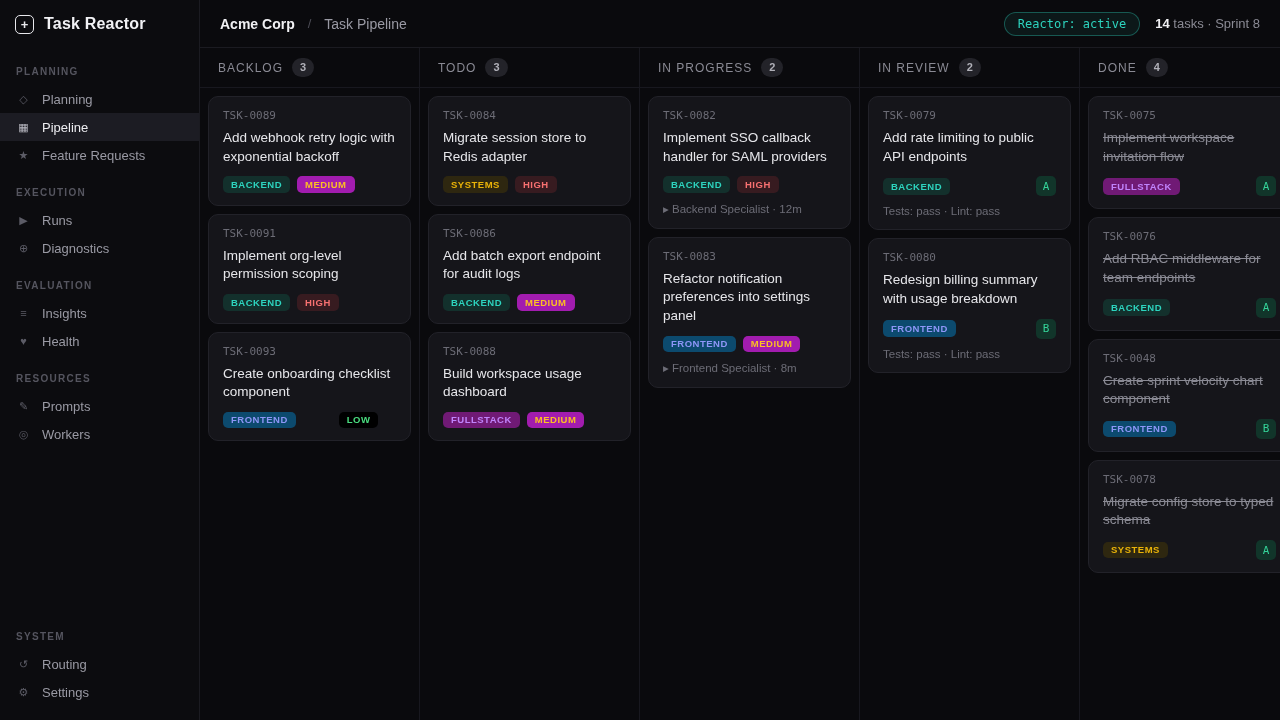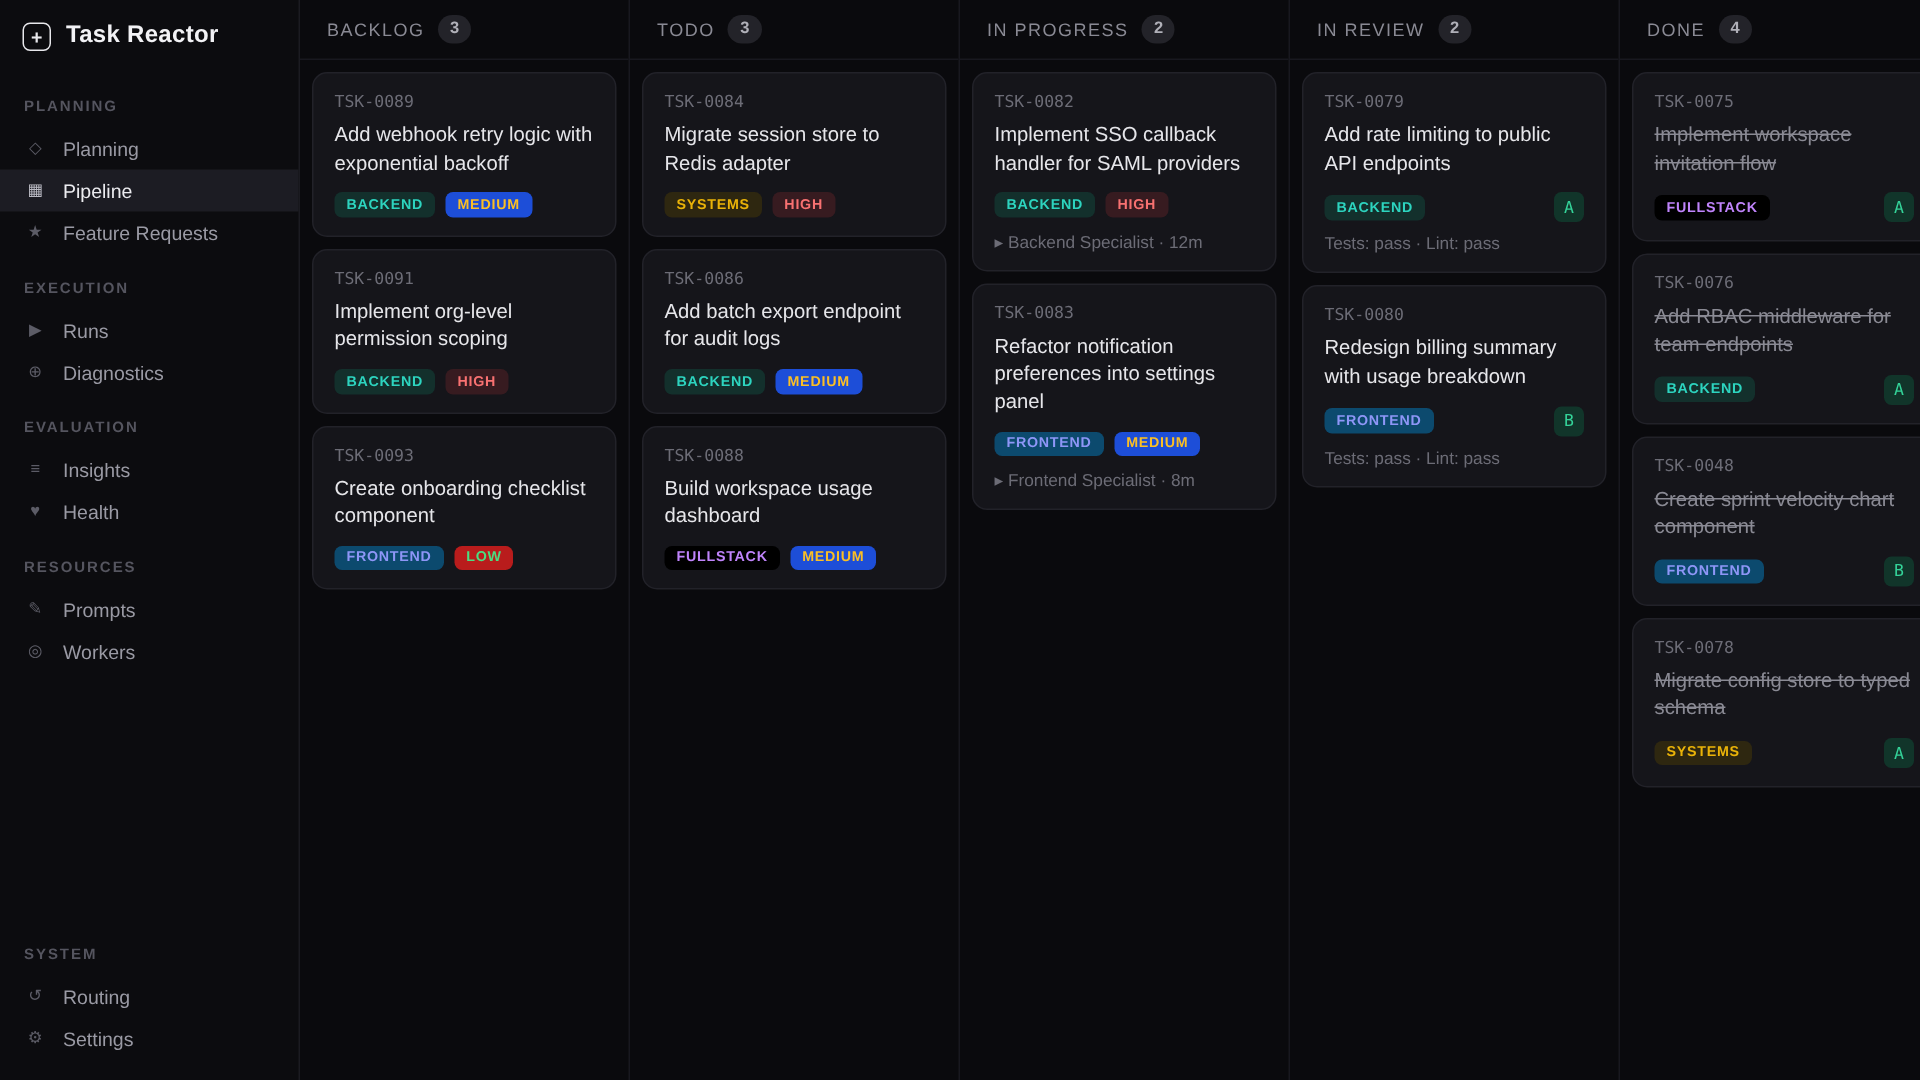--- a/index.html
+++ b/index.html
@@ -87,25 +87,25 @@
   .card-id { font-family:"DejaVu Sans Mono", monospace; font-size:11px; color:#6c6c76; margin-bottom:7px; }
   .card-title { font-size:13.5px; color:#e6e6ea; font-weight:500; line-height:1.38; margin-bottom:10px; }
   .card.done .card-title { color:#8a8a94; text-decoration:line-through; }
   .tag-row { display:flex; align-items:center; gap:7px; }
   .tag {
     font-size:9.5px; font-weight:700; letter-spacing:.5px;
     padding:3.5px 8px; border-radius:5px; line-height:1; white-space:nowrap;
   }
   .t-backend   { color:#2dd4bf; background:#13302c; }
   .t-frontend  { color:#8e96f7; background:#0c4a6e; }
-  .t-fullstack { color:#c084fc; background:#000000; }
+  .t-fullstack { color:#c084fc; background:#701a75; }
   .t-systems   { color:#eab308; background:#2e2710; }
   .t-high      { color:#f87171; background:#371b20; }
-  .t-medium    { color:#fbbf24; background:#1d4ed8; }
-  .t-low       { color:#4ade80; background:#b91c1c; }
+  .t-medium    { color:#fbbf24; background:#a21caf; }
+  .t-low       { color:#4ade80; background:#000000;margin-left:36px; }
   .avatar {
     margin-left:auto; width:20px; height:20px; flex:0 0 20px;
     border-radius:5px; background:#11352a; color:#34d399;
     font-family:"DejaVu Sans Mono", monospace; font-size:11px;
     display:flex; align-items:center; justify-content:center;
   }
   .card-meta { margin-top:9px; font-size:11.5px; color:#6c6c76; }
 </style>
 </head>
 <body>
@@ -170,20 +170,31 @@
     </div>
     <div class="nav-item">
       <span class="nav-icon">⚙</span>
       <span>Settings</span>
     </div>
   </nav>
 </aside>
 
 <div class="main">
 
+  <header class="topbar">
+    <div class="breadcrumb">
+      <span class="crumb-org">Acme Corp</span>
+      <span class="crumb-sep">/</span>
+      <span class="crumb-page">Task Pipeline</span>
+    </div>
+    <div class="top-right">
+      <span class="reactor-badge">Reactor: active</span>
+      <span class="task-stats"><span class="task-count">14</span> <span>tasks · Sprint 8</span></span>
+    </div>
+  </header>
 
   <div class="board">
 
     <section class="column">
       <div class="col-header">
         <span class="col-title">BACKLOG</span>
         <span class="col-count">3</span>
       </div>
       <div class="col-body">
         <div class="card">

